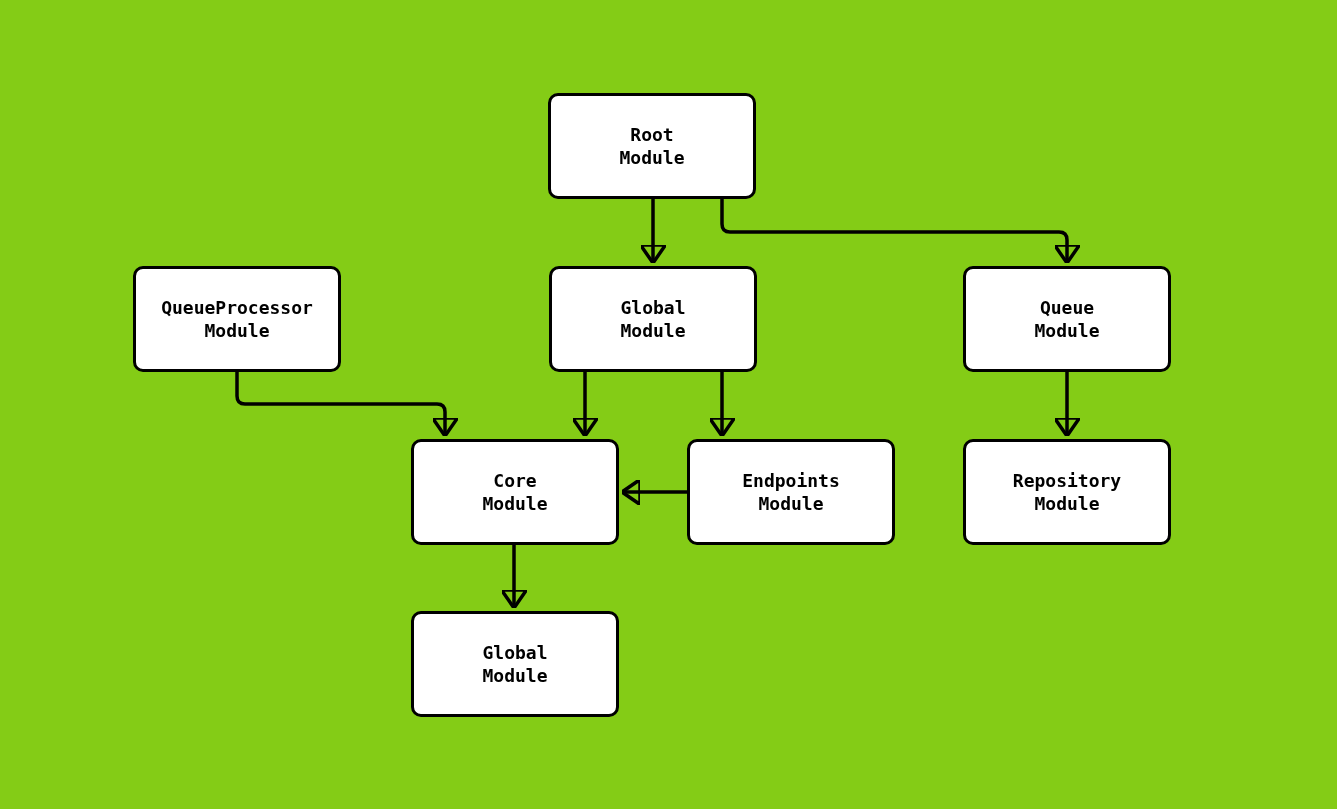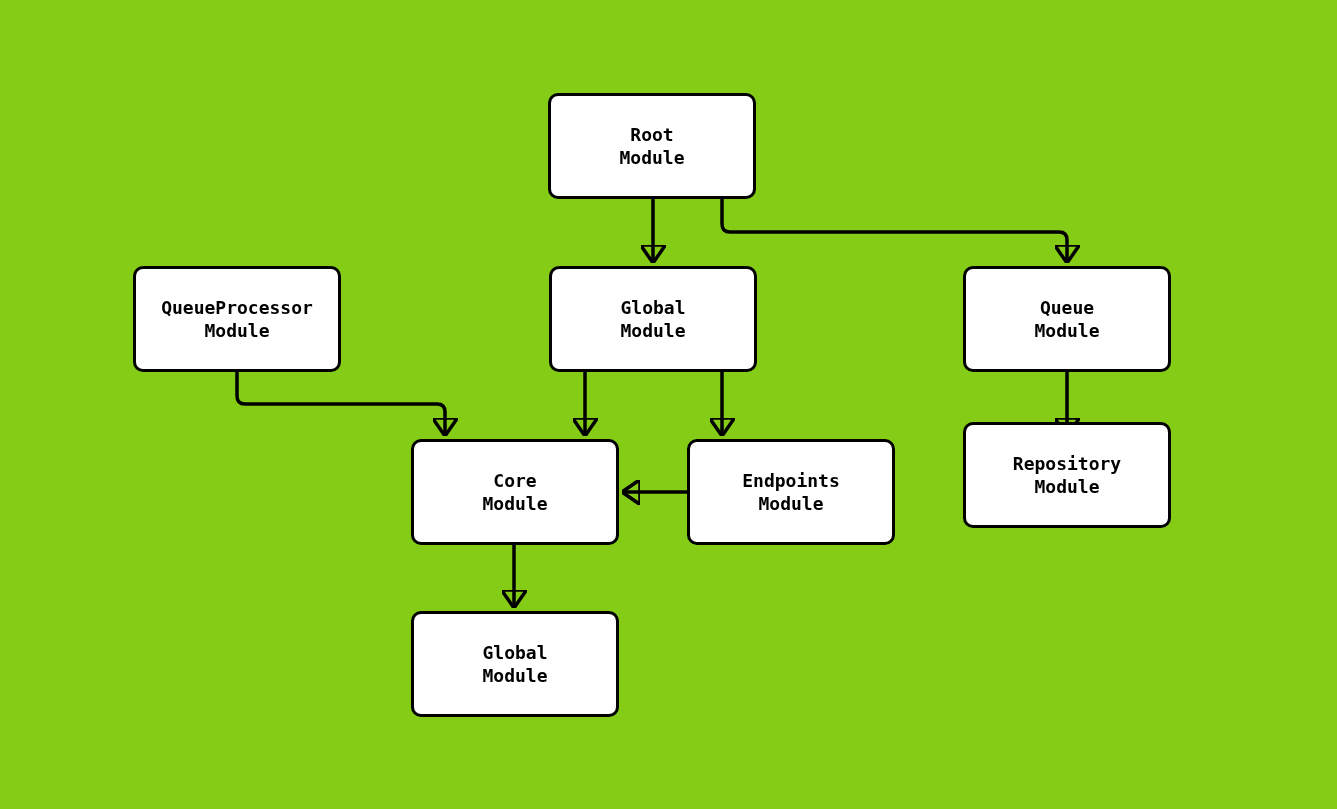--- a/index.html
+++ b/index.html
@@ -42,21 +42,21 @@
     font-size: 18px;
     line-height: 23px;
   }
   .node span { display: block; }
   .n-root            { left: 548px; top: 93px;  }
   .n-queue-processor { left: 133px; top: 266px; }
   .n-server          { left: 549px; top: 266px; }
   .n-global          { left: 963px; top: 266px; }
   .n-core            { left: 411px; top: 439px; }
   .n-endpoints       { left: 687px; top: 439px; }
-  .n-repository      { left: 963px; top: 422px; }
+  .n-repository      { left: 963px; top: 439px; }
   .n-queue           { left: 411px; top: 611px; }
 </style>
 </head>
 <body>
 
 <div class="canvas">
 
   <svg class="edge-layer" width="1337" height="809" viewBox="0 0 1337 809" xmlns="http://www.w3.org/2000/svg">
     <defs>
       <marker id="arrow" viewBox="0 0 18 25" refX="18" refY="12.5" markerWidth="18" markerHeight="25" markerUnits="userSpaceOnUse" orient="auto">

